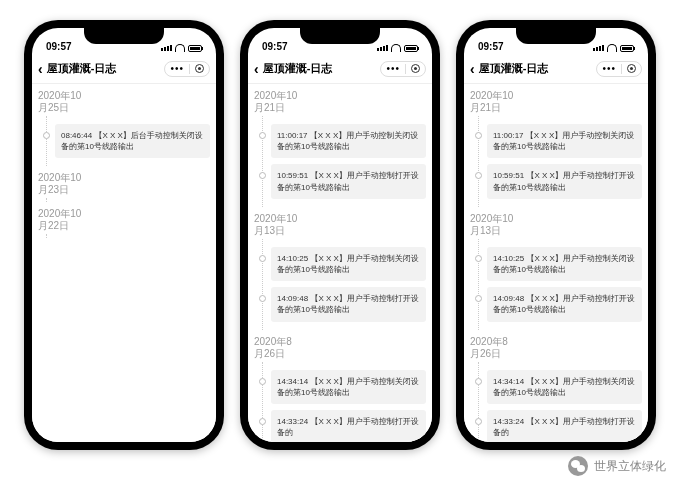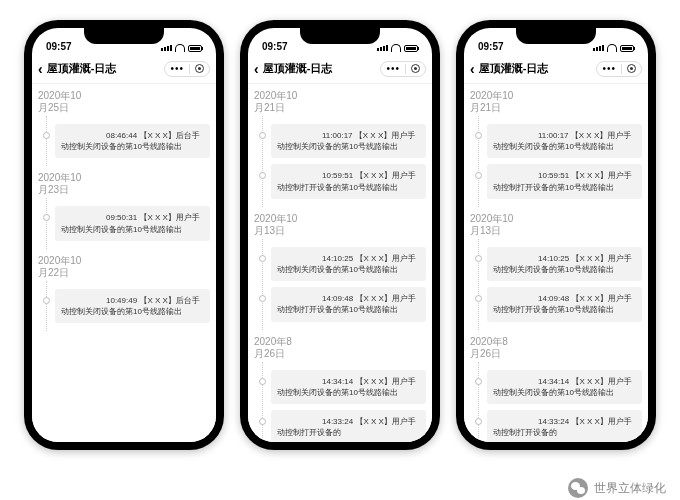--- a/index.html
+++ b/index.html
@@ -111,26 +111,26 @@
   }
   .entry::before {
     content:"";
     position:absolute;
     left:-12px; top:8px;
     width:5px;height:5px;
     border:1px solid #bbb;
     background:#fff;
     border-radius:50%;
   }
-  .entry .time { display:inline;margin-left:45px; }
+  .entry .time { display:inline; }
   .entry .msg { display:inline; }
 
   .footer-badge {
     position:absolute;
-    right:14px; bottom:2px;
+    right:14px; bottom:24px;
     display:flex; align-items:center; gap:6px;
     font-size:12px; color:#888;
   }
   .wechat-icon {
     width:20px;height:20px;border-radius:50%;background:#999;
     position:relative;
   }
   .wechat-icon::before,.wechat-icon::after{
     content:"";position:absolute;background:#fff;border-radius:50%;
   }
@@ -170,25 +170,23 @@
           </span>
         </span>
       </div>
       <div class="content">
           <div class="date-hdr">2020年10<br>月25日</div>
           <div class="timeline">
             <div class="entry"><span class="time">08:46:44</span> <span class="msg">【X X X】后台手动控制关闭设备的第10号线路输出</span></div>
           </div>
           <div class="date-hdr">2020年10<br>月23日</div>
           <div class="timeline">
-            <div class="entry"><span class="time">09:50:31</span> <span class="msg">【X X X】用户手动控制关闭设备的第10号线路输出</span></div>
           </div>
           <div class="date-hdr">2020年10<br>月22日</div>
           <div class="timeline">
-            <div class="entry"><span class="time">10:49:49</span> <span class="msg">【X X X】后台手动控制关闭设备的第10号线路输出</span></div>
           </div>
         </div>
     </div>
     </div>
     <div class="phone">
     <div class="screen">
       <div class="notch"></div>
       <div class="statusbar">
         <span>09:57</span>
         <span class="status-icons">

